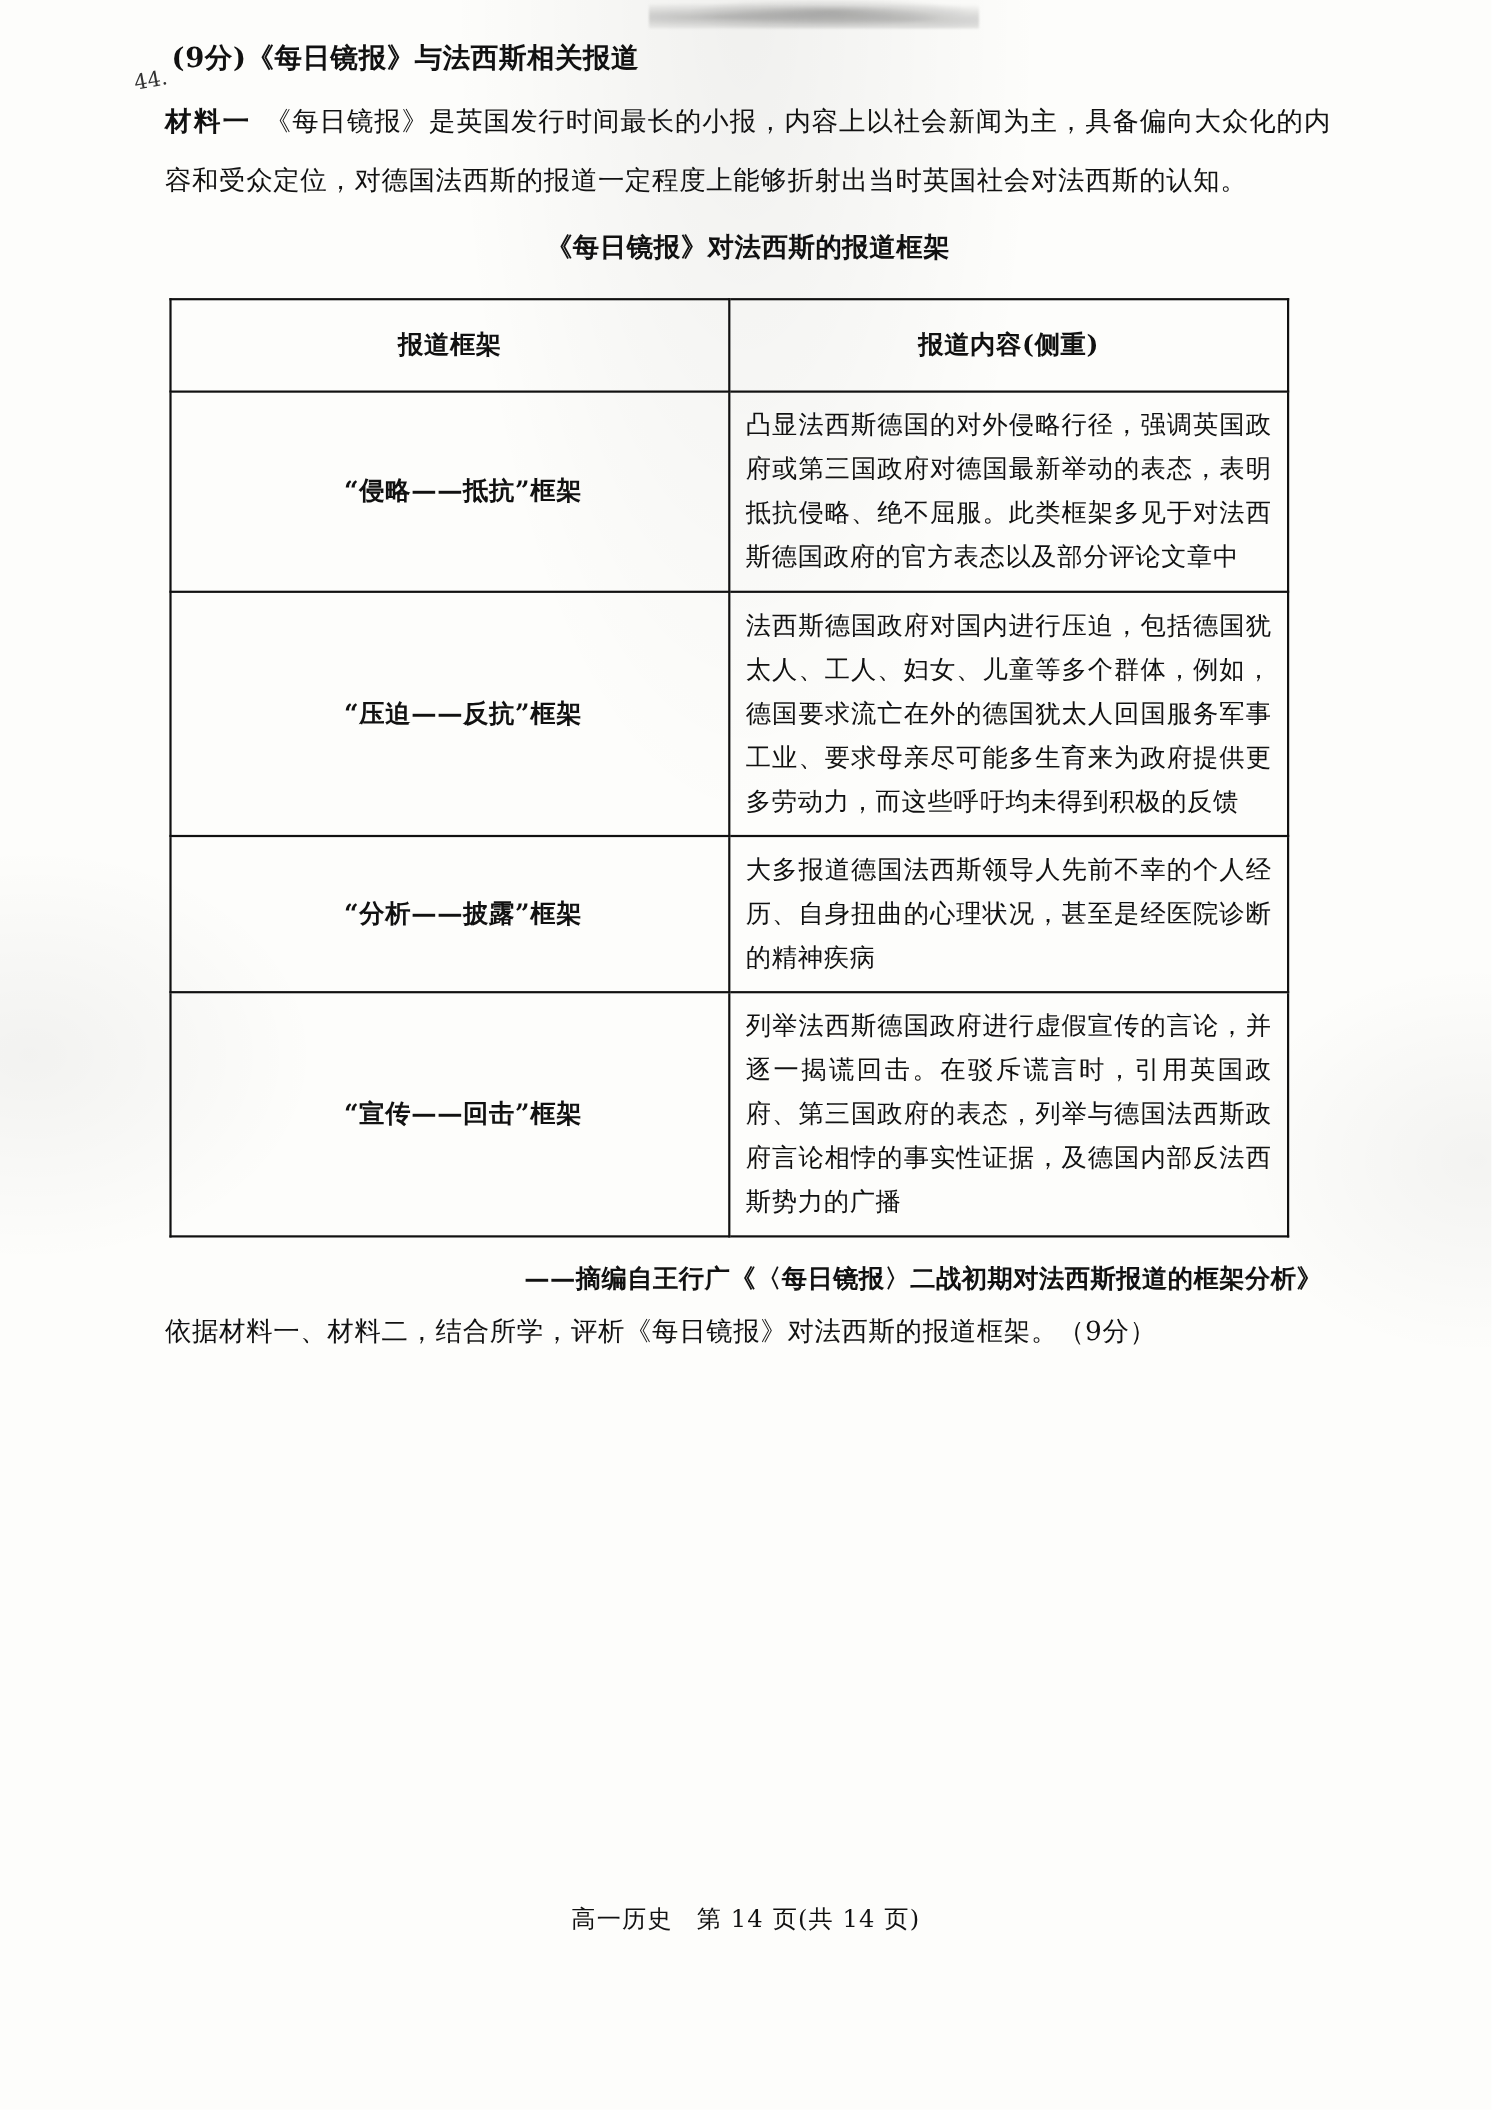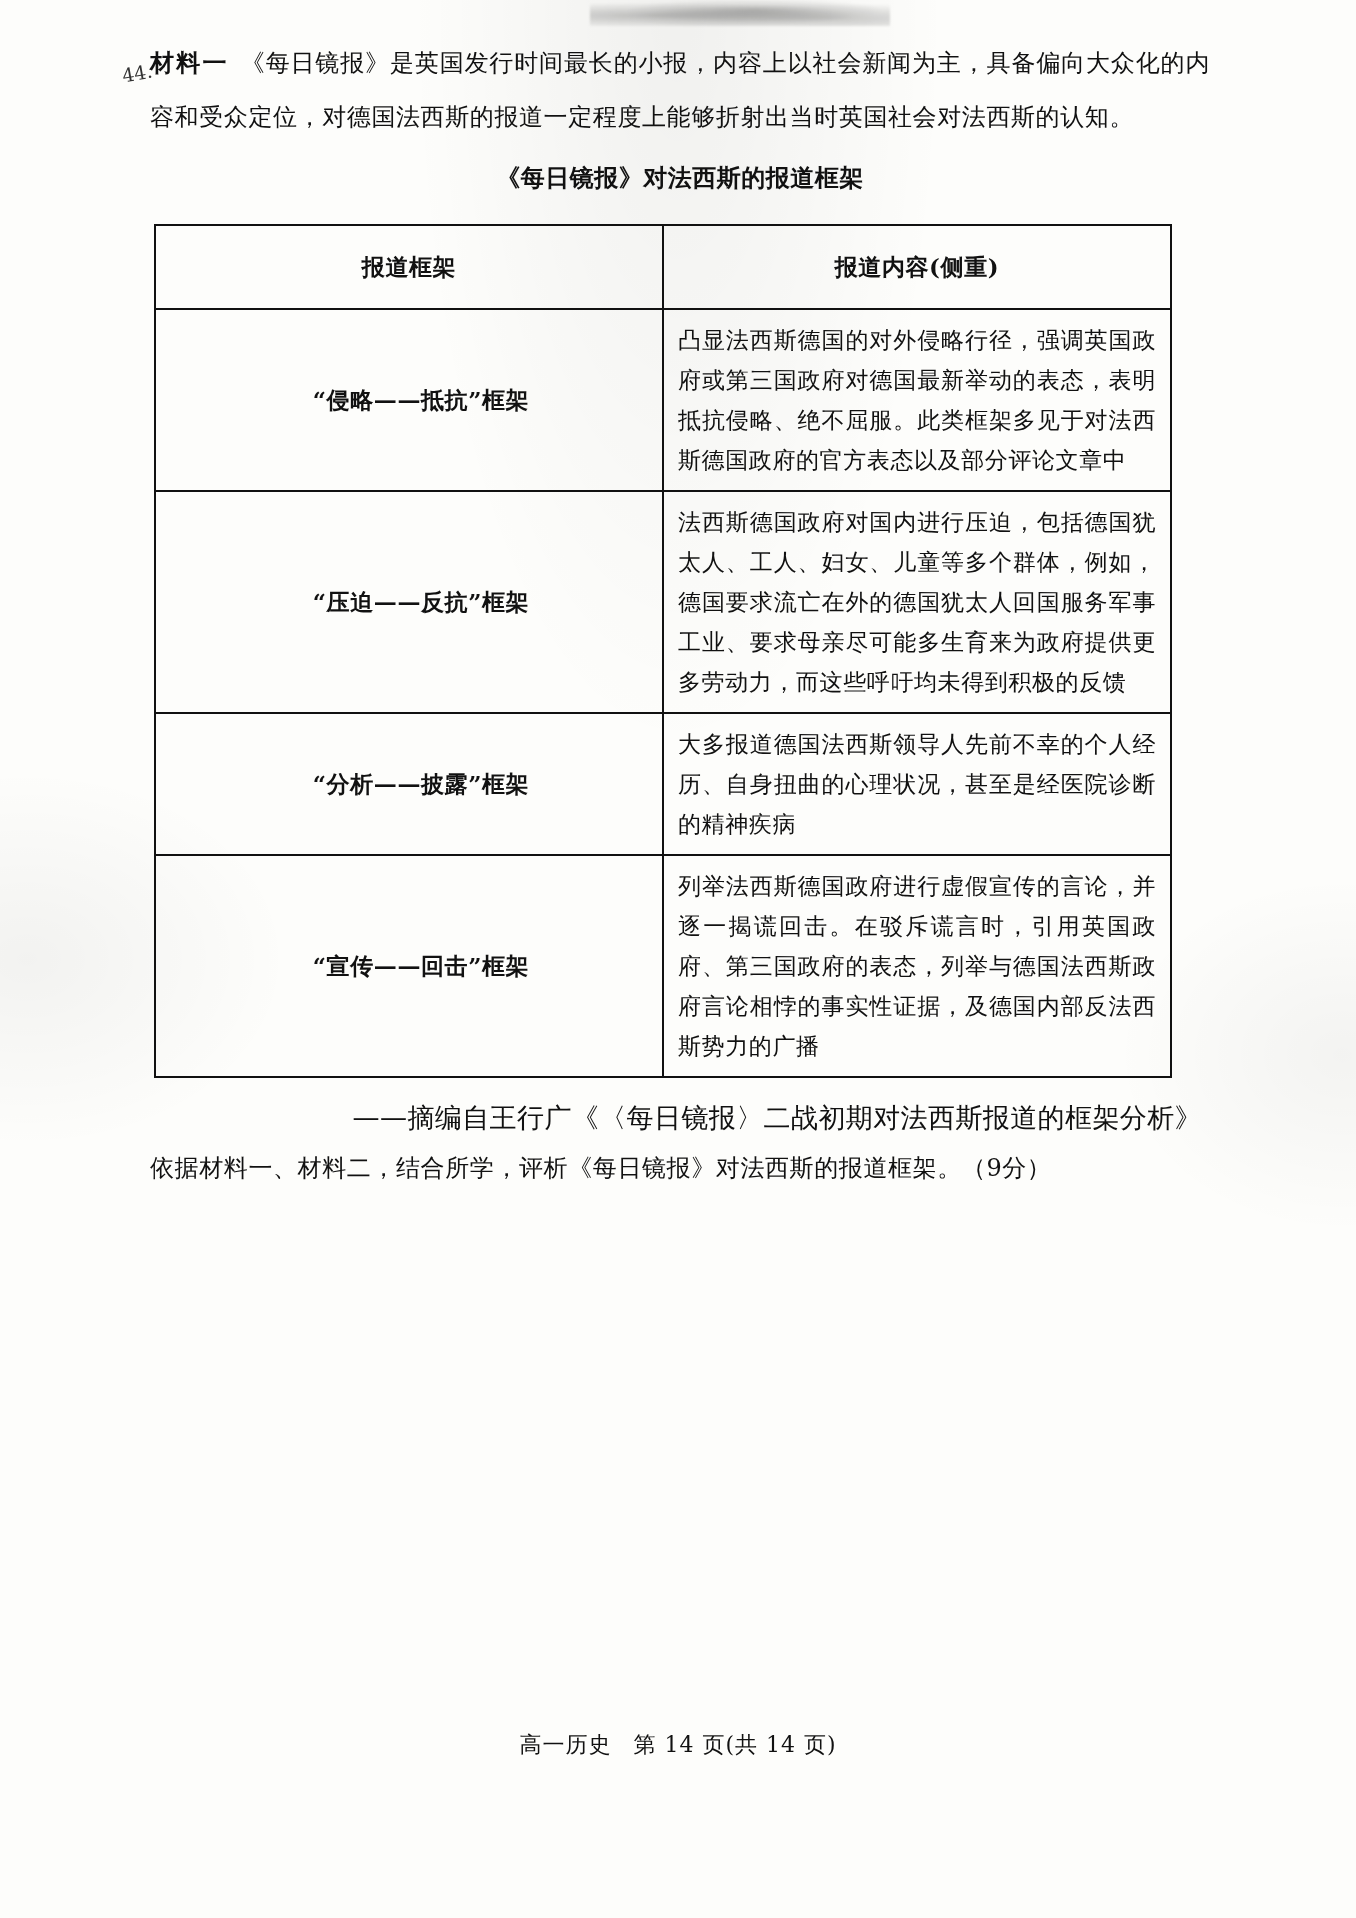--- a/index.html
+++ b/index.html
@@ -113,23 +113,24 @@
     width: 286px;
     font-weight: 600;
     padding-left: 38px;
   }
   table.frame td.body {
     text-align: justify;
   }
   .source {
     margin: 22px 0 0 0;
     text-align: right;
-    font-size: 27px;
+    font-size: 23px;
     letter-spacing: 0.4px;
     padding-right: 8px;
+    font-weight: bold;
   }
   .closing {
     margin: 16px 0 0 0;
     font-size: 24px;
     letter-spacing: 0.6px;
   }
   .footer {
     position: absolute;
     left: 0;
     right: 0;
@@ -145,20 +146,21 @@
 <body>
 
 <div class="page">
   <div class="paper-noise"></div>
   <div class="smudge"></div>
 
   <div class="content">
 
     <div class="qnum">44.</div>
 
+    <div class="title-line">(9分)《每日镜报》与法西斯相关报道</div>
 
     <p class="para">
       <span class="lead">材料一</span><span>《每日镜报》是英国发行时间最长的小报，内容上以社会新闻为主，具备偏向大众化的内容和受众定位，对德国法西斯的报道一定程度上能够折射出当时英国社会对法西斯的认知。</span>
     </p>
 
 
     <div class="tbl-caption">《每日镜报》对法西斯的报道框架</div>
 
     <table class="frame">
       <thead>

